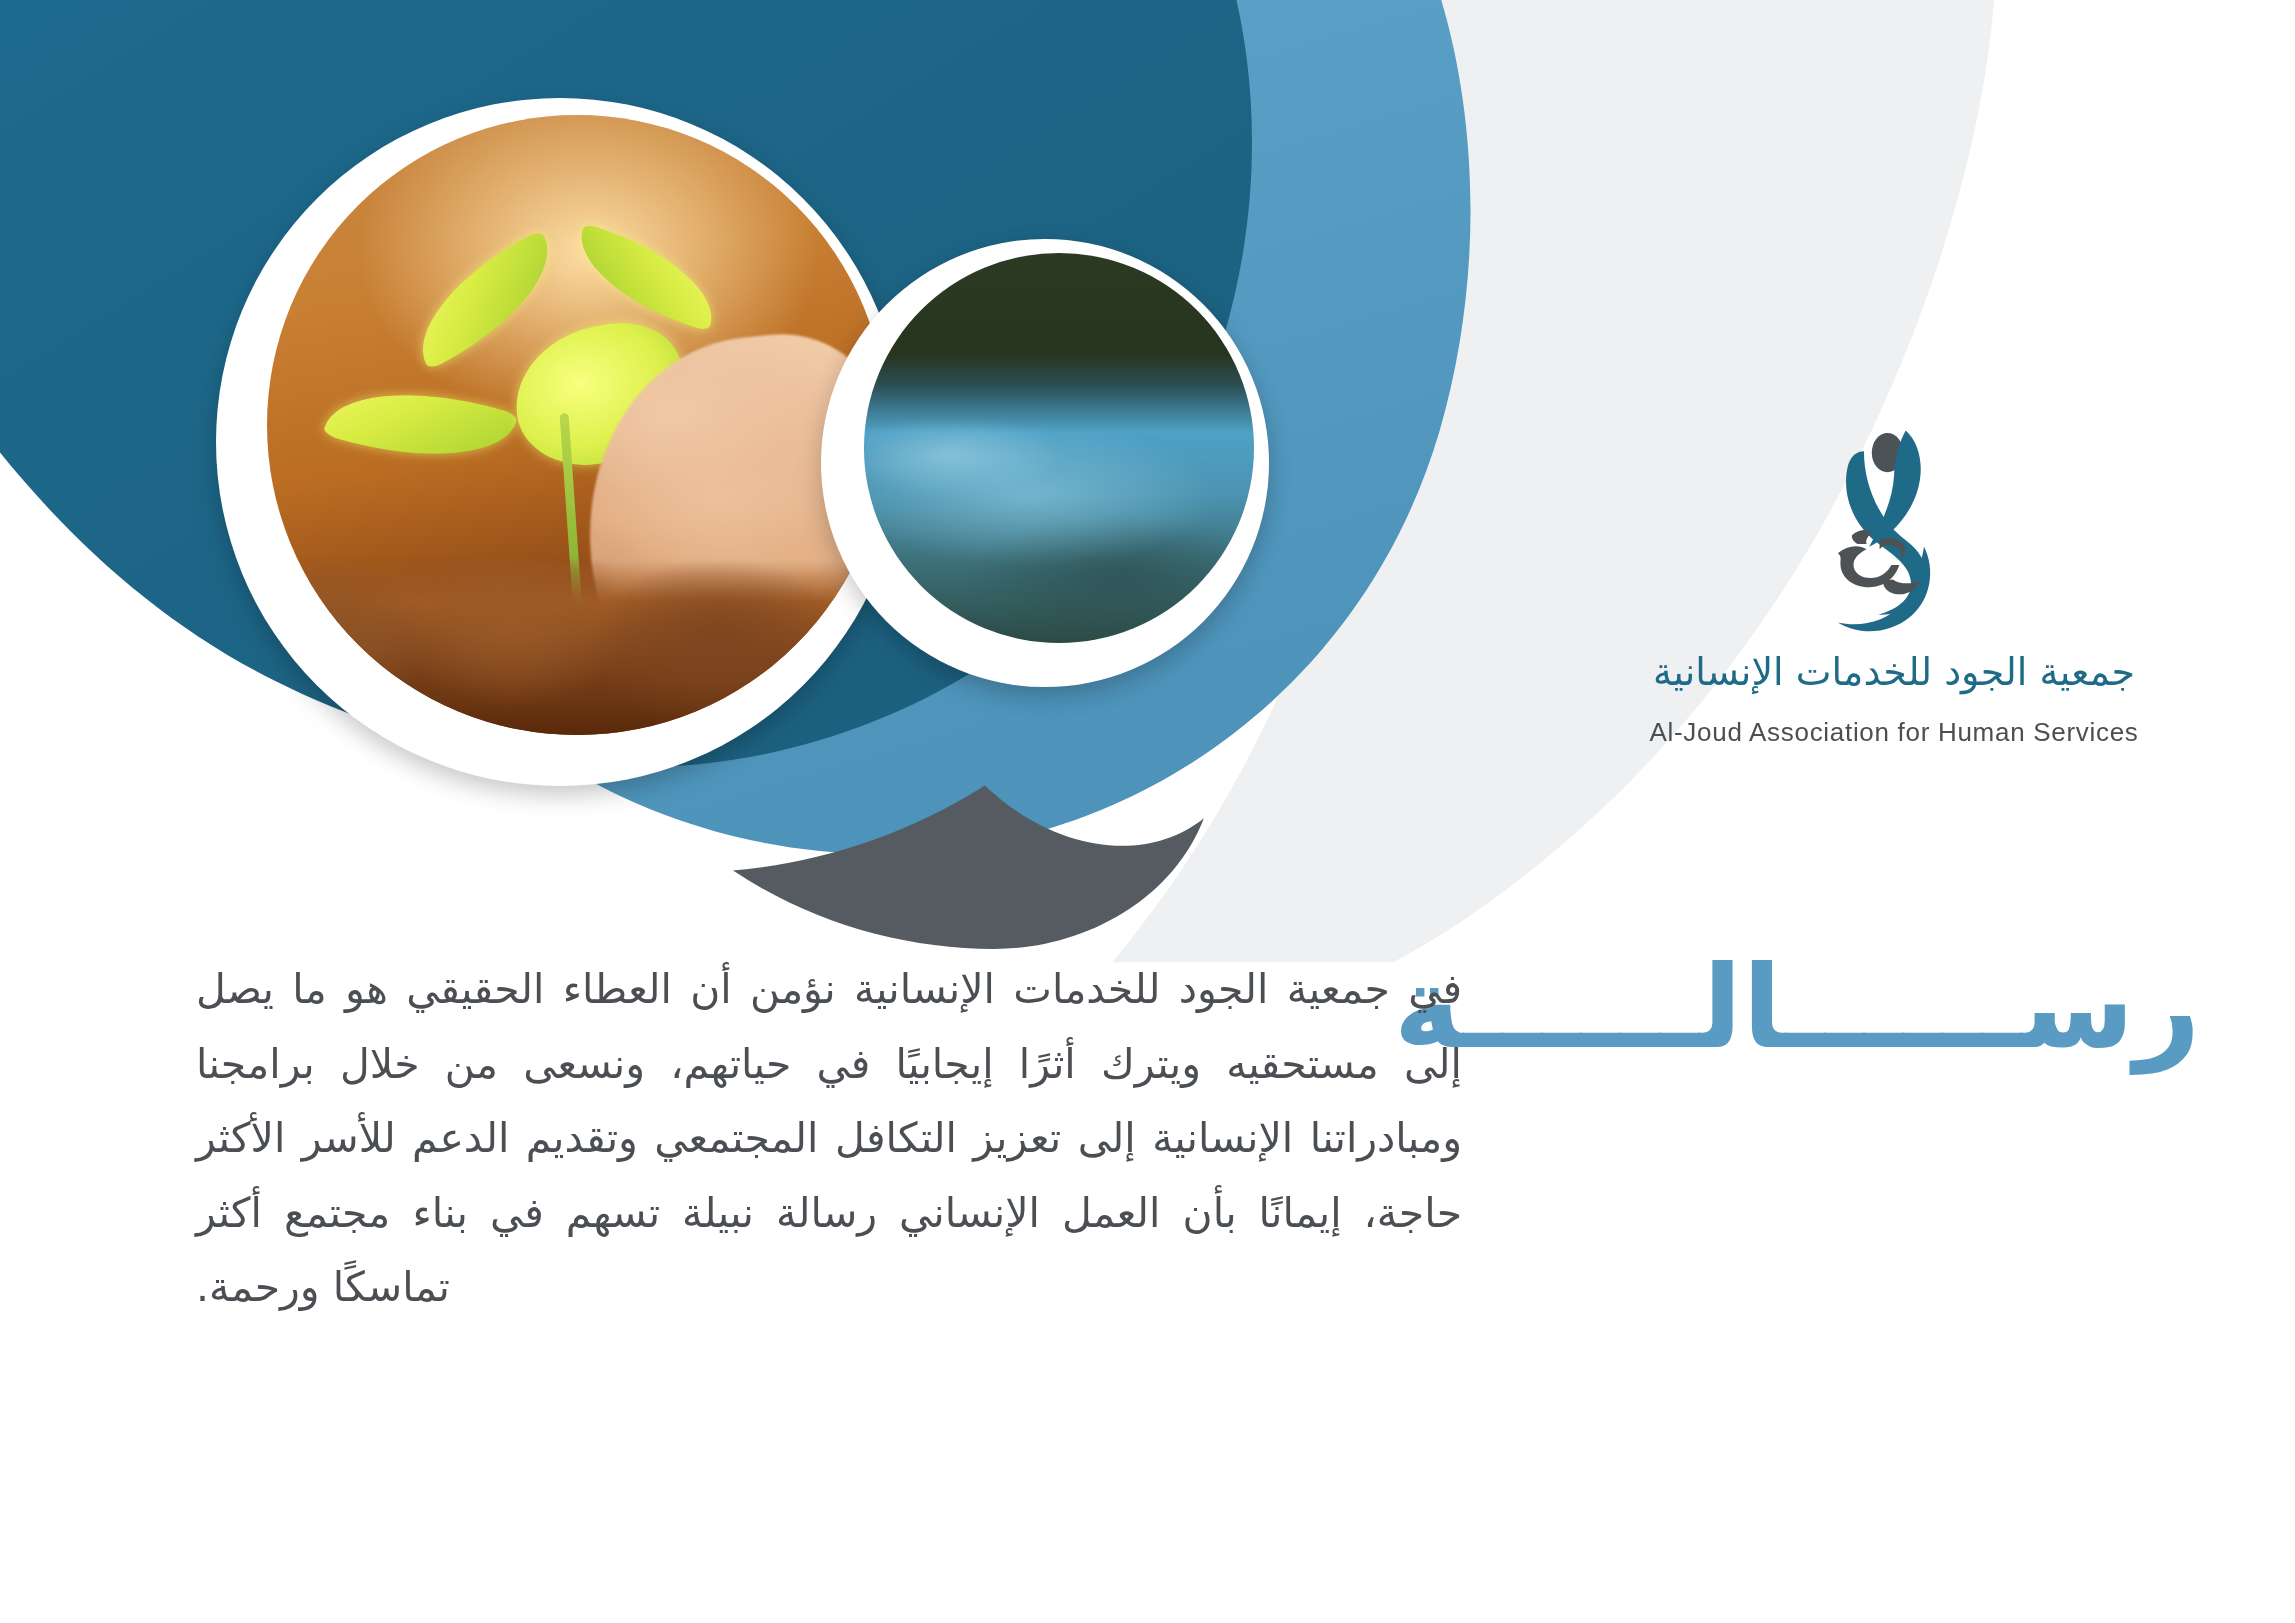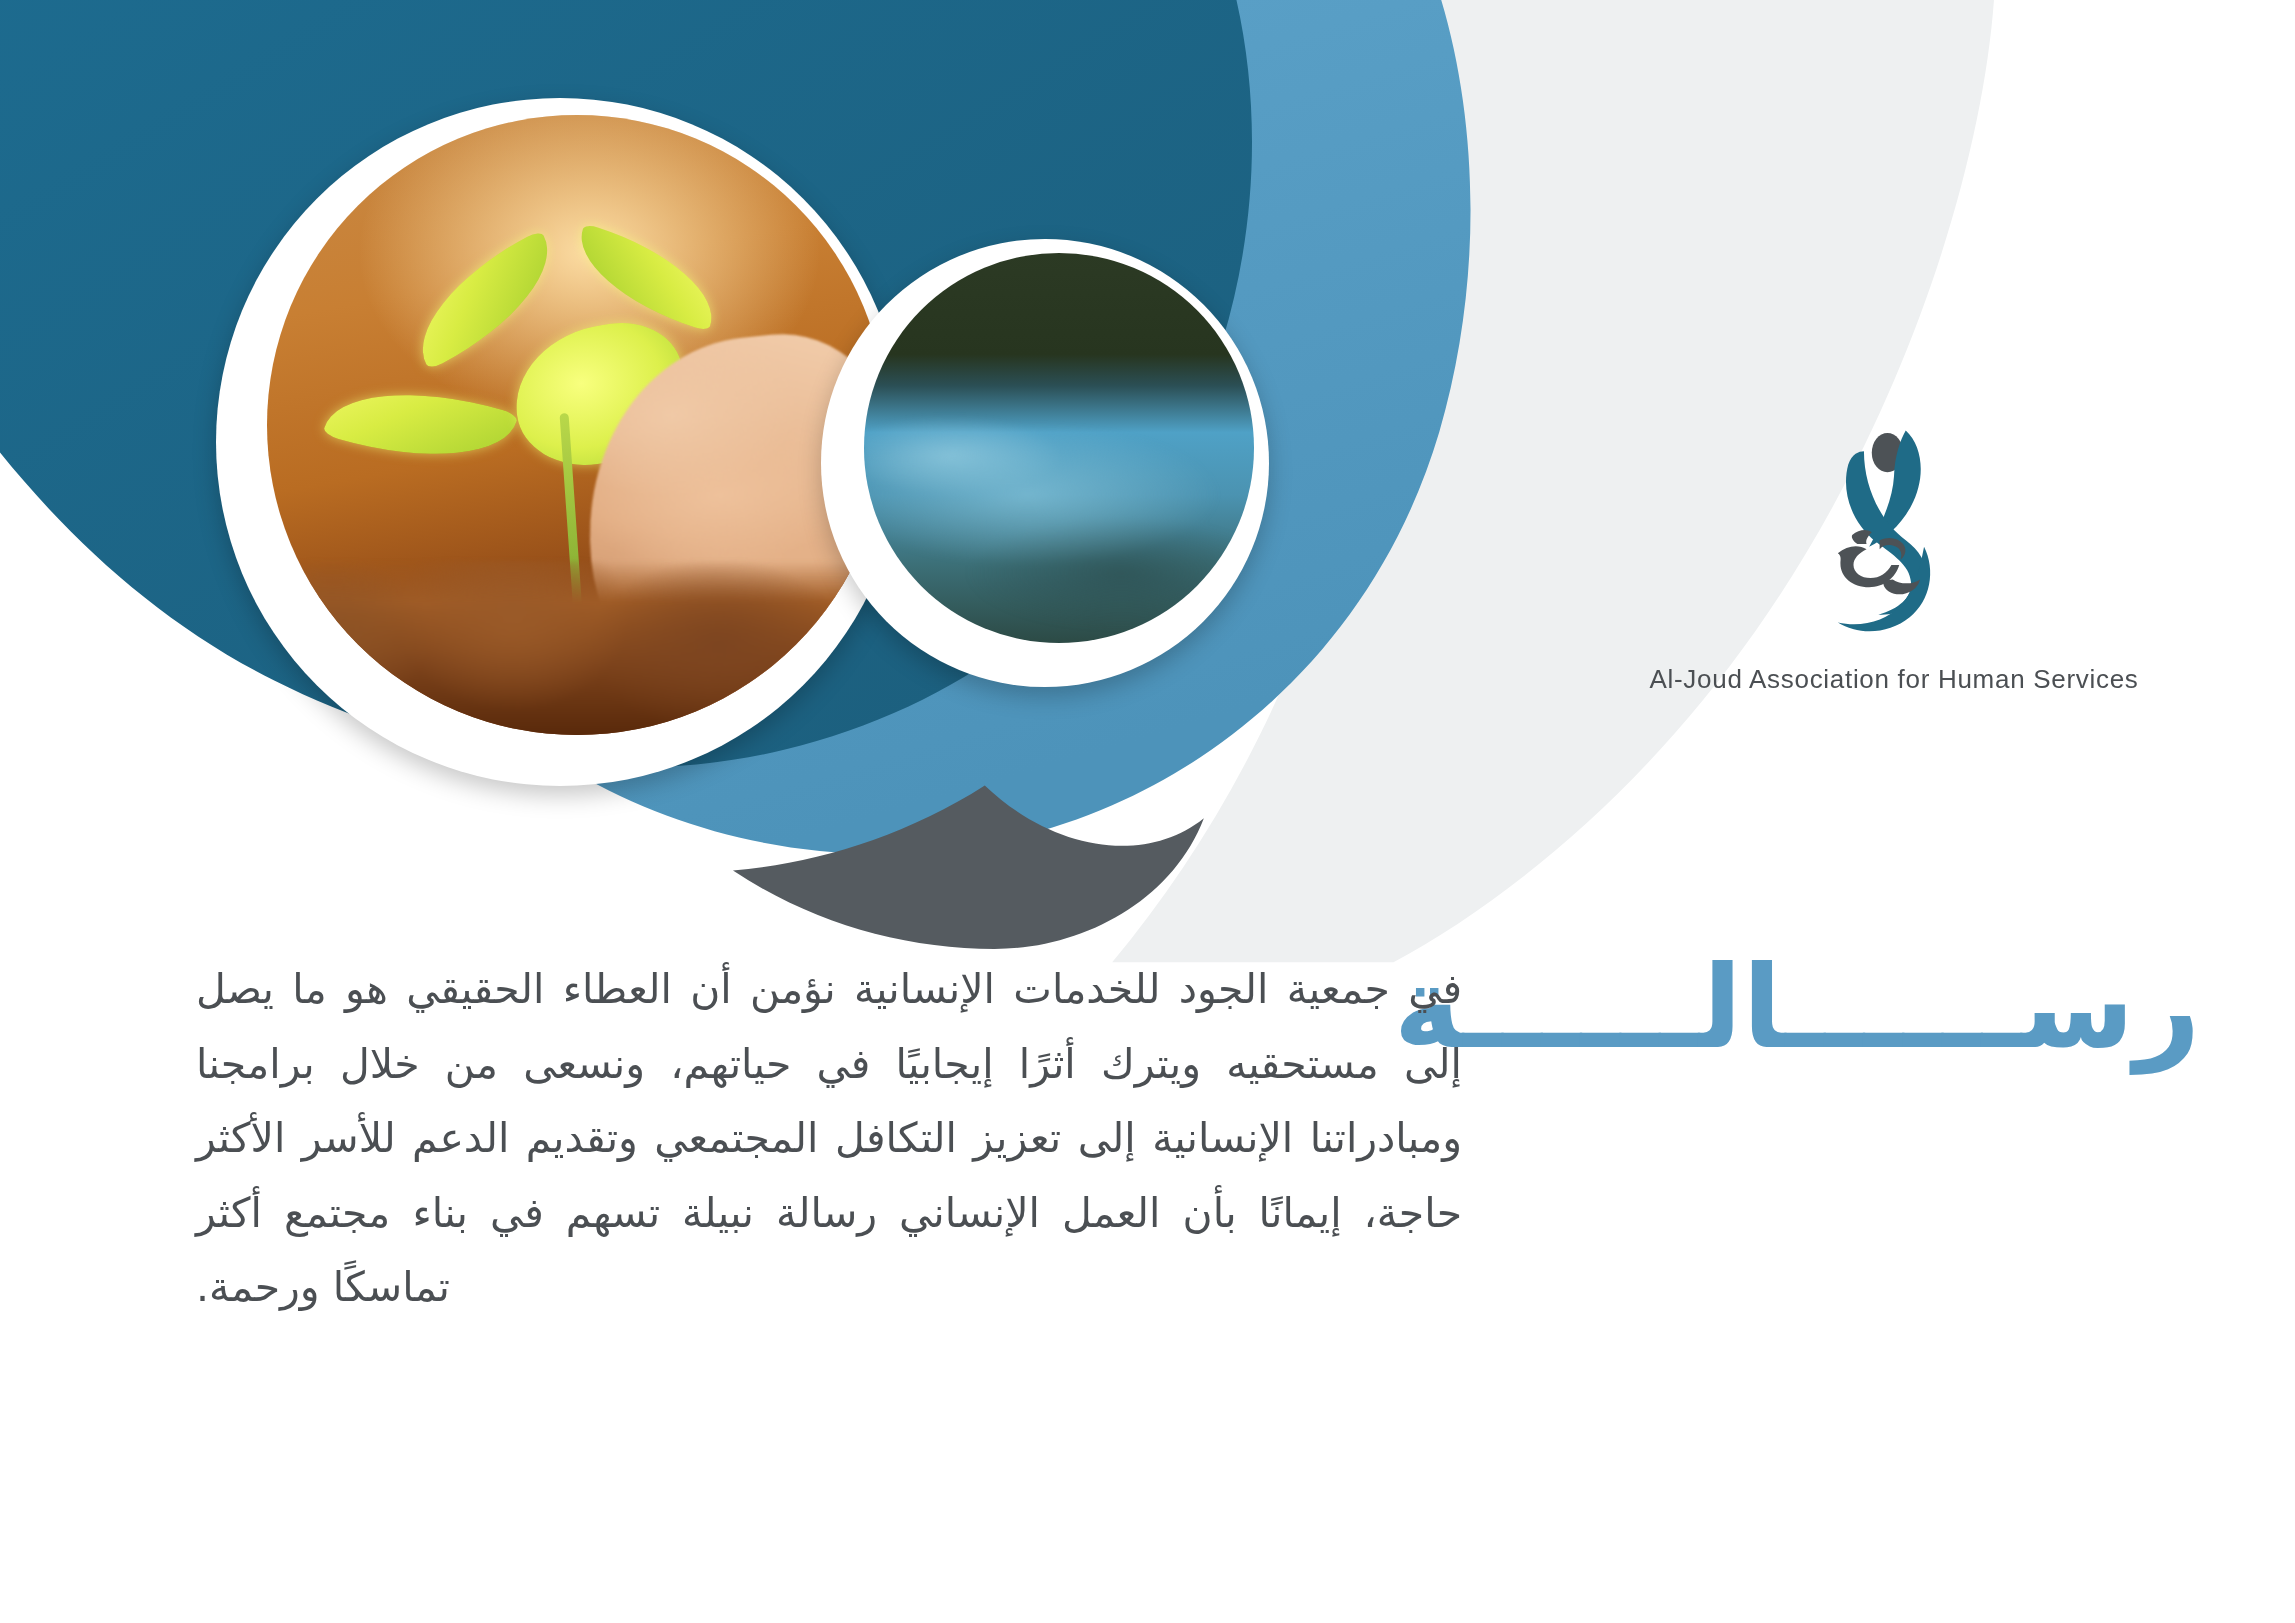--- a/index.html
+++ b/index.html
@@ -186,20 +186,21 @@
                C88,226 100,234 114,234 C128,234 140,226 146,214
                L158,214 C152,234 134,248 112,248 C86,248 68,232 68,212
                C68,206 70,200 64,196 Z" fill="#4d5256"></path>
       <path d="M86,168 C96,160 108,158 116,164 C110,170 106,176 108,182
                L94,182 C88,178 84,172 86,168 Z" fill="#4d5256"></path>
       <path d="M128,176 C142,170 156,172 164,182 C170,190 168,200 160,206
                C164,194 158,186 148,184 C140,182 132,184 128,190 Z" fill="#4d5256"></path>
       <path d="M148,236 C160,244 178,244 190,236 C186,252 168,262 150,258
                C138,254 132,246 134,238 Z" fill="#4d5256"></path>
     </svg>
+    <div id="assoc-name-ar">جمعية الجود للخدمات الإنسانية</div>
     <div id="assoc-name-en">Al-Joud Association for Human Services</div>
   </div>
 
   <div id="headline">
     <div id="headline-line1">رســــــالــــــة</div>
   </div>
 
   <div id="body-copy">
     <p>في جمعية الجود للخدمات الإنسانية نؤمن أن العطاء الحقيقي هو ما يصل إلى مستحقيه ويترك أثرًا إيجابيًا في حياتهم، ونسعى من خلال برامجنا ومبادراتنا الإنسانية إلى تعزيز التكافل المجتمعي وتقديم الدعم للأسر الأكثر حاجة، إيمانًا بأن العمل الإنساني رسالة نبيلة تسهم في بناء مجتمع أكثر تماسكًا ورحمة.</p>
   </div>

